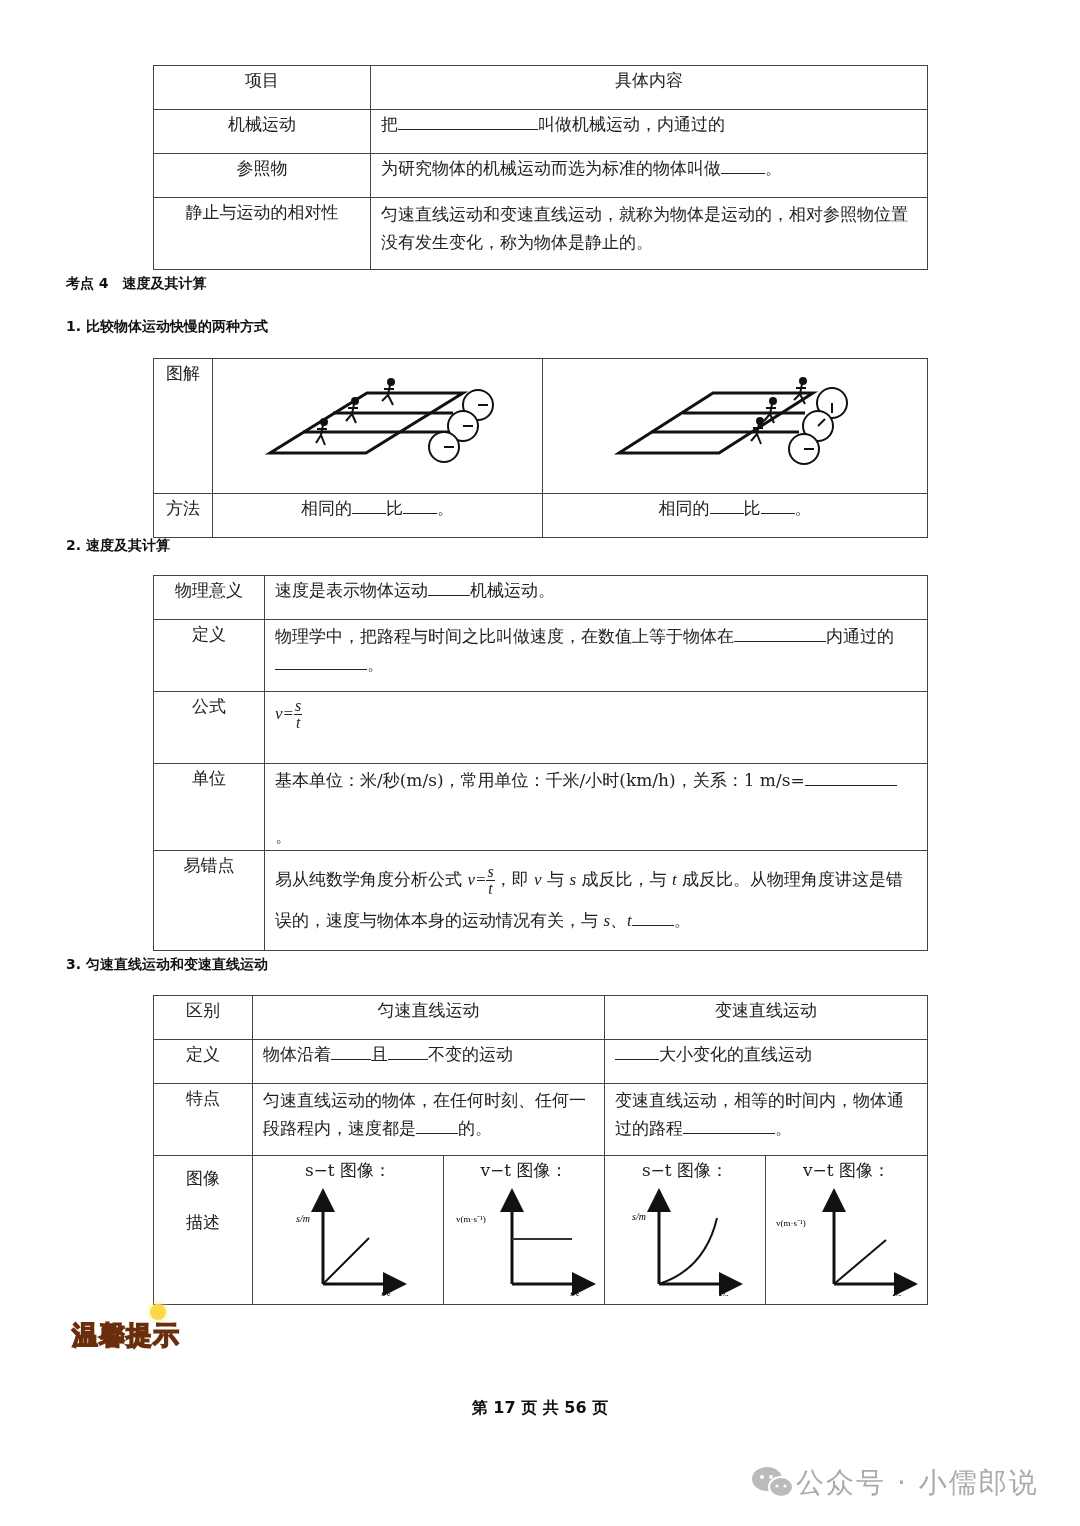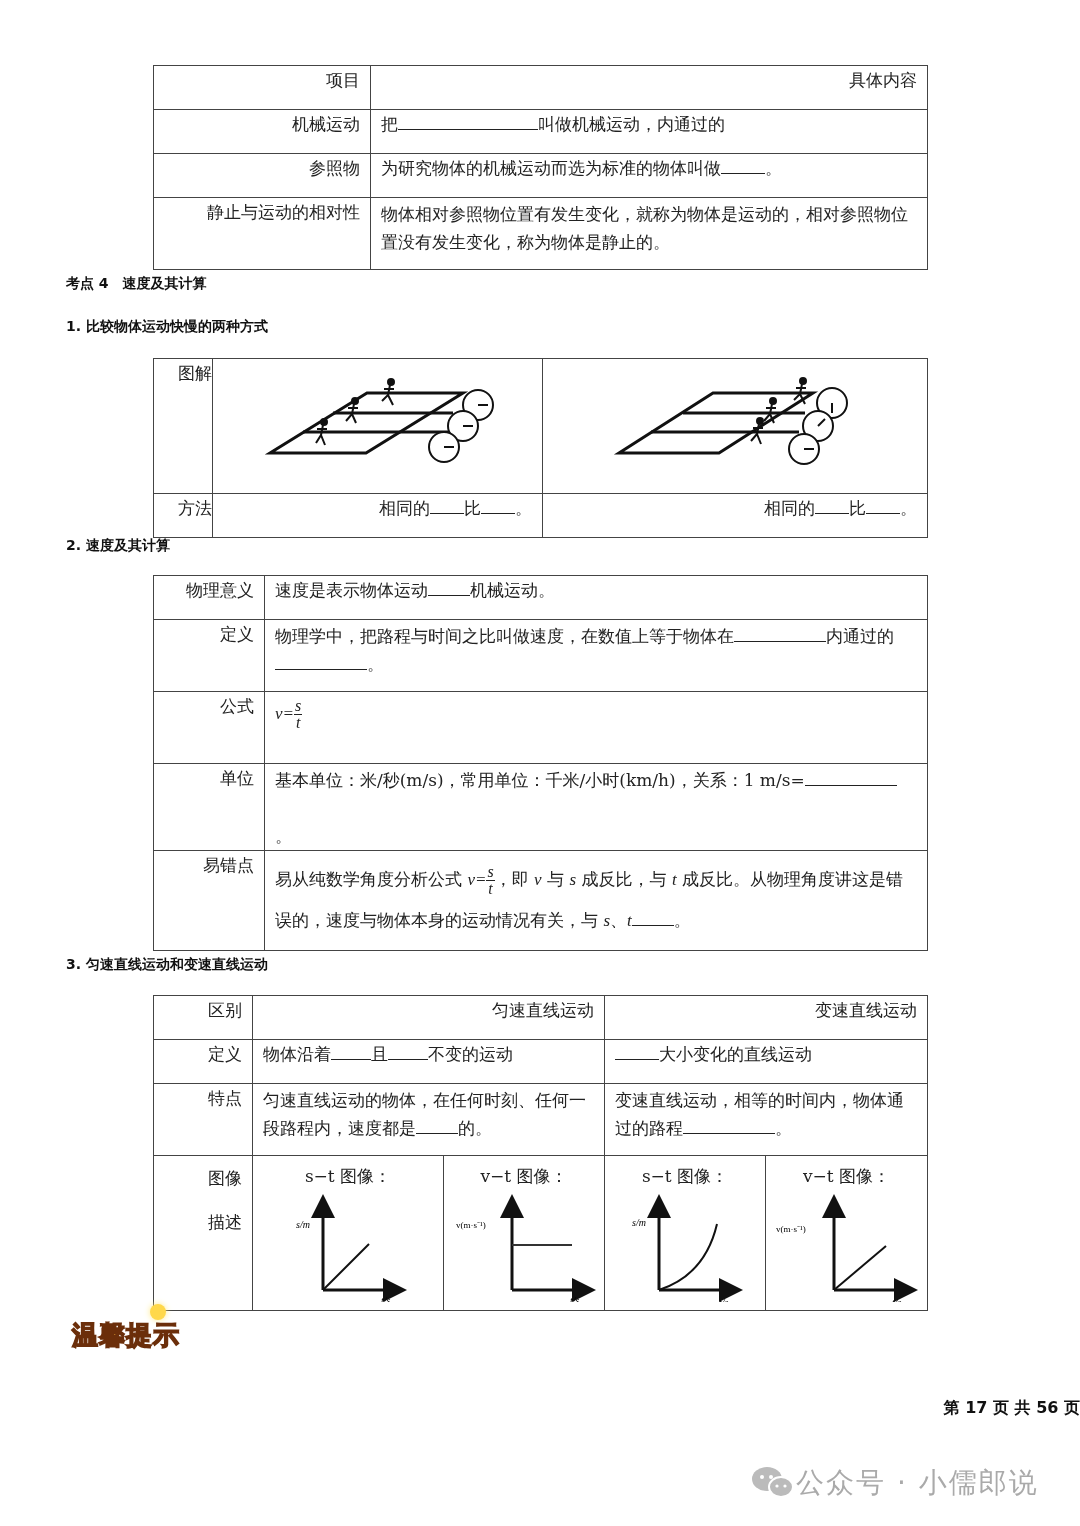--- a/index.html
+++ b/index.html
@@ -1,29 +1,29 @@
 <!DOCTYPE html>
 <html><head>
 <meta charset="utf-8">
 <style>
   html, body { margin: 0; padding: 0; background: #ffffff; }
   body { width: 1080px; height: 1526px; position: relative; overflow: hidden;
          font-family: "DejaVu Serif", "Liberation Serif", serif; color: #222; }
   .abs { position: absolute; }
   table.grid { position: absolute; border-collapse: collapse; table-layout: fixed; }
   table.grid td { border: 1.5px solid #444; font-size: 17px; line-height: 28px; vertical-align: top; padding: 0 10px; }
-  td.c { text-align: right; }
+  td.c { text-align: center; }
   td.mid { vertical-align: middle; }
   .blank { display: inline-block; border-bottom: 1px solid #222; height: 18px; vertical-align: baseline; }
   .heading { font-family: "DejaVu Sans", "Liberation Sans", sans-serif; font-weight: bold; font-size: 14px; color: #111; }
   .it { font-style: italic; font-family: "Liberation Serif", serif; }
   .frac { display: inline-block; vertical-align: middle; text-align: center; line-height: 16px; font-style: italic; font-family: "Liberation Serif", serif; font-size: 16px; }
   .frac span { display: block; }
   .frac .num { border-bottom: 1px solid #222; padding: 0 1px; }
-  .chart-title { text-align: center; font-size: 17px; margin-top: 6px; }
+  .chart-title { text-align: center; font-size: 17px; }
   .pager { font-family: "DejaVu Sans", "Liberation Sans", sans-serif; font-weight: bold; font-size: 16px; color: #111; }
   .wm { font-family: "DejaVu Sans", "Liberation Sans", sans-serif; color: #aaa; font-size: 28px; letter-spacing: 2px; }
   .tip { font-family: "DejaVu Sans", "Liberation Sans", sans-serif; font-weight: bold; font-size: 26px;
          color: #f2b134; -webkit-text-stroke: 1.5px #6b2e0a; letter-spacing: 1px; text-align: right; }
 </style>
 </head>
 <body>
 
 <table class="grid" style="left:153px; top:65px; width:774px;">
   <colgroup>
@@ -38,21 +38,21 @@
   <tr style="height:44px">
     <td class="c">机械运动</td>
     <td><span>把</span><span class="blank" style="width:140px"></span><span>叫做机械运动，内通过的</span></td>
   </tr>
   <tr style="height:44px">
     <td class="c">参照物</td>
     <td><span>为研究物体的机械运动而选为标准的物体叫做</span><span class="blank" style="width:44px"></span><span>。</span></td>
   </tr>
   <tr style="height:72px">
     <td class="c mid">静止与运动的相对性</td>
-    <td style="padding-top:2px">物体相对参照物位置有发生变化，就称为物体是运动的，相对参照物位置没有发生变化，称为物体是静止的。</td>
+    <td style="padding-top:2px">匀速直线运动和变速直线运动，就称为物体是运动的，相对参照物位置没有发生变化，称为物体是静止的。</td>
   </tr>
 </tbody>
   </table>
 
 <div class="abs heading" style="left:66px; top:275px;">考点 4　速度及其计算</div>
 <div class="abs heading" style="left:66px; top:318px;">1. 比较物体运动快慢的两种方式</div>
 
 <table class="grid" style="left:153px; top:358px; width:774px;">
   <colgroup>
       <col style="width:59px">
@@ -237,21 +237,21 @@
         <text x="126" y="116" font-size="10" font-style="italic" font-family="Liberation Serif, serif">t/s</text>
       </svg>
     </td>
   </tr>
 </tbody>
   </table>
 
 <div class="abs" style="left:150px; top:1304px; width:16px; height:16px; border-radius:50%; background:#ffd84a; box-shadow:0 0 6px #ffe98a;"></div>
 <div class="abs tip" style="left:72px; top:1318px;">温馨提示</div>
 
-<div class="abs pager" style="left:0; width:1080px; top:1398px; text-align:right;">第 17 页 共 56 页</div>
+<div class="abs pager" style="left:0; width:1080px; top:1398px; text-align:center;">第 17 页 共 56 页</div>
 
 <div class="abs" style="left:750px; top:1464px; display:flex; align-items:center;">
   <svg width="46" height="36" viewBox="0 0 46 36">
     <ellipse cx="17" cy="14" rx="15" ry="12" fill="#bbb"></ellipse>
     <ellipse cx="31" cy="22" rx="12" ry="10" fill="#bbb" stroke="#fff" stroke-width="2"></ellipse>
     <circle cx="12" cy="12" r="2" fill="#fff"></circle>
       <circle cx="21" cy="12" r="2" fill="#fff"></circle>
     <circle cx="27" cy="21" r="1.6" fill="#fff"></circle>
       <circle cx="35" cy="21" r="1.6" fill="#fff"></circle>
   </svg>

